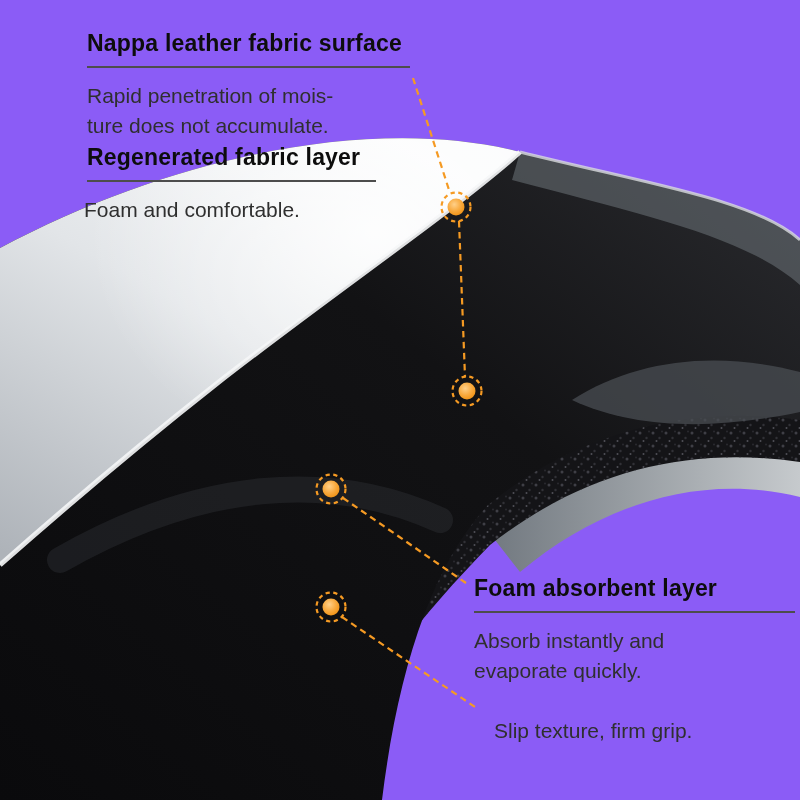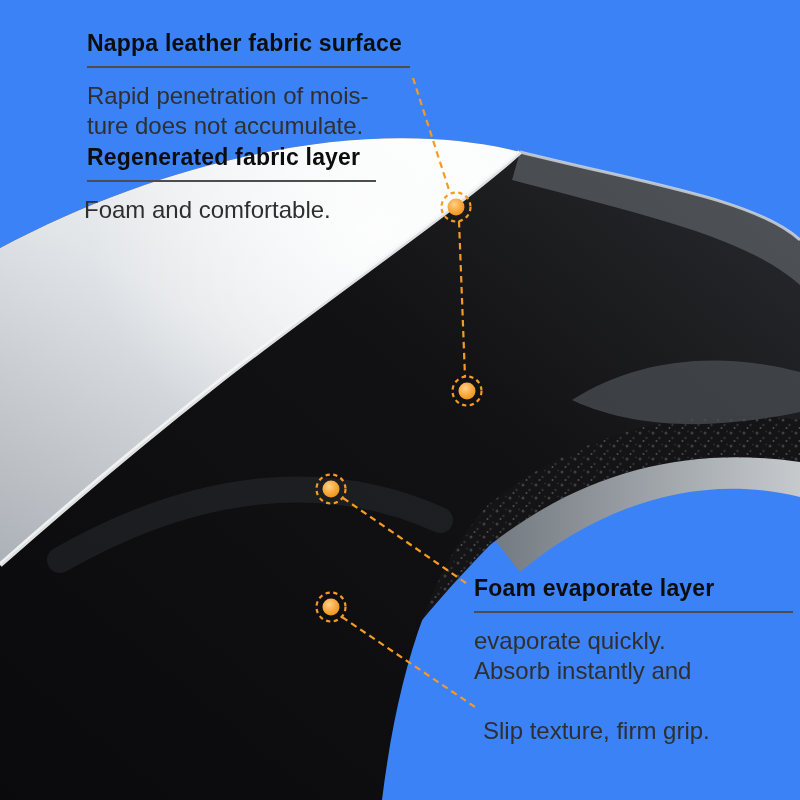--- a/index.html
+++ b/index.html
@@ -1,52 +1,52 @@
 <!DOCTYPE html>
 <html><head>
 <meta charset="utf-8">
 <style>
   * { margin:0; padding:0; box-sizing:border-box; }
   html, body { background:#ffffff; }
   body { font-family:"Liberation Sans", sans-serif; }
   .stage {
     position:relative;
     width:800px; height:800px;
-    background:#3b82f6;
+    background:#8b5cf6;
     overflow:hidden;
   }
   .stage svg { position:absolute; left:0; top:0; }
   .anno { position:absolute; z-index:5; }
   .anno-title {
     display:inline-block;
     font-size:23px;
     font-weight:bold;
     color:#0d0d0d;
     letter-spacing:0.2px;
     padding-bottom:9px;
     border-bottom:2px solid #4d4d4d;
     white-space:nowrap;
   }
   .anno-desc {
     margin-top:13px;
-    font-size:24px;
+    font-size:21px;
     color:#2f2f2f;
     line-height:30px;
     white-space:nowrap;
   }
   .a1 { left:87px;  top:30px; }
   .a1 .anno-title { padding-right:8px; }
   .a2 { left:87px;  top:144px; }
   .a2 .anno-title { padding-right:16px; }
   .a2 .anno-desc { margin-left:-3px; }
   .a3 { left:474px; top:575px; }
   .a3 .anno-title { padding-right:78px; }
   .a4 { left:483px; top:703px; }
   .a4 .anno-title { padding-right:22px; }
-  .a4 .anno-desc { }
+  .a4 .anno-desc { margin-left:11px; }
 </style>
 </head>
 <body>
 
 <div class="stage">
 
   <svg width="800" height="800" viewBox="0 0 800 800">
     <defs>
       <linearGradient id="fabricGrad" x1="0.75" y1="0" x2="0.05" y2="1">
         <stop offset="0" stop-color="#fafbfc"></stop>
@@ -131,24 +131,24 @@
   </div>
 
   <div class="anno a2">
     <div class="anno-title">Regenerated fabric layer</div>
     <div class="anno-desc">
       <div>Foam and comfortable.</div>
     </div>
   </div>
 
   <div class="anno a3">
-    <div class="anno-title">Foam evaporate layer</div>
+    <div class="anno-title">Foam absorbent layer</div>
     <div class="anno-desc">
+      <div>Absorb instantly and</div>
       <div>evaporate quickly.</div>
-      <div>Absorb instantly and</div>
     </div>
   </div>
 
   <div class="anno a4">
     <div class="anno-desc">
       <div>Slip texture, firm grip.</div>
     </div>
   </div>
 
 </div>

